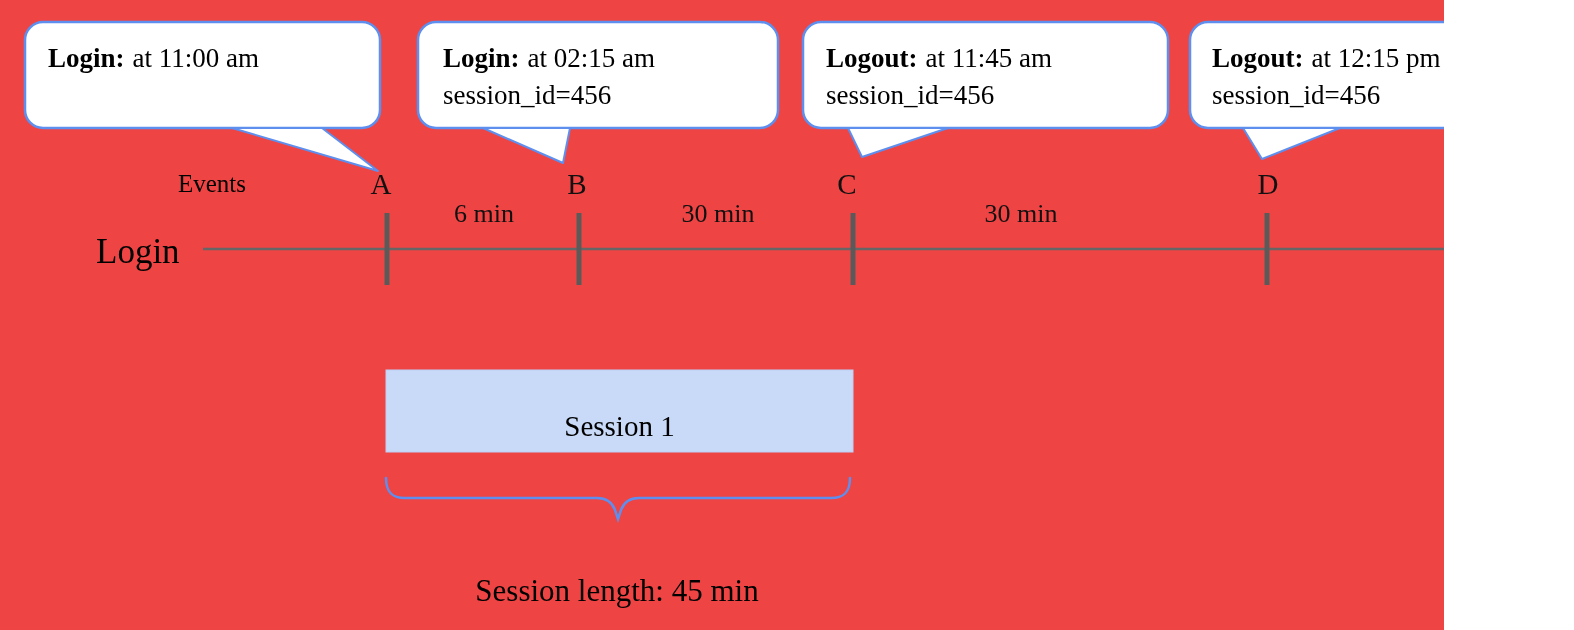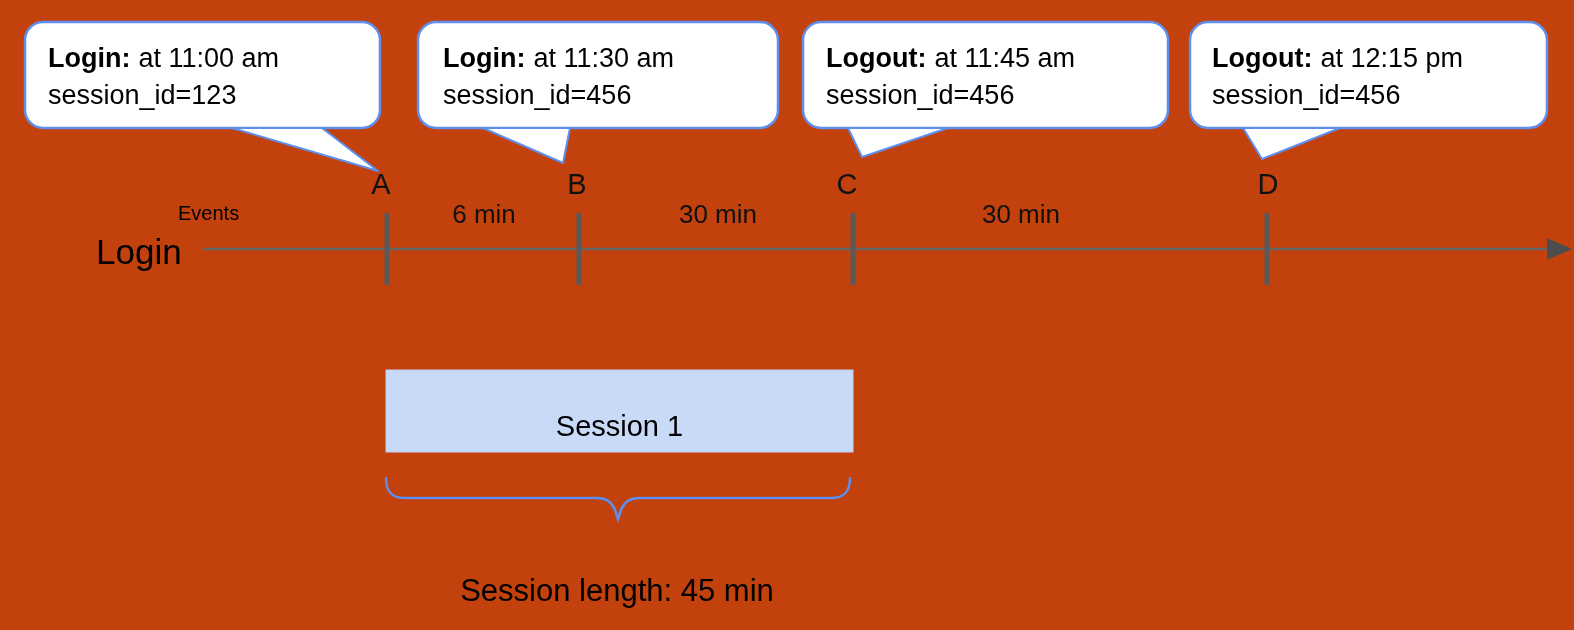--- a/index.html
+++ b/index.html
@@ -1,20 +1,20 @@
 <!DOCTYPE html>
 <html><head>
 <meta charset="utf-8">
 <style>
   html,body{margin:0;padding:0;background:#ffffff;}
   #stage{
     position:relative;
-    width:1574px;height:630px;
-    background:#c2410c;
-    font-family:Liberation Sans, sans-serif;
+    width:1444px;height:630px;
+    background:#ef4444;
+    font-family:Liberation Serif, serif;
     color:#000000;
     overflow:hidden;
   }
   #shapes{position:absolute;left:0;top:0;width:1574px;height:630px;}
   .abs{position:absolute;}
   .callout-text{
     font-size:27px;
     line-height:37px;
     color:#000;
     white-space:nowrap;
@@ -22,21 +22,21 @@
   .callout-text .bold{font-weight:bold;margin-right:8px;}
   .marker-letter{
     width:60px;text-align:center;
     font-size:29px;color:#111;
   }
   .interval-label{
     width:140px;text-align:center;
     font-size:26px;color:#111;
   }
   .lane-label{font-size:35px;color:#000;}
-  .events-label{font-size:20px;color:#000;margin-top:32px;}
+  .events-label{font-size:25px;color:#000;}
   .session-label{
     width:467px;text-align:center;
     font-size:29px;color:#000;margin-top:15px;
   }
   .session-length{
     width:400px;text-align:center;
     font-size:31px;color:#000;
   }
 </style>
 </head>
@@ -72,25 +72,24 @@
     <rect x="1190" y="22" width="357" height="106" rx="18" fill="#ffffff" stroke="#5e8fee" stroke-width="2.5"></rect>
 
     <polygon points="232,128 378,171 322,128" fill="#ffffff" stroke="#5e8fee" stroke-width="2" stroke-linejoin="round"></polygon>
     <polygon points="483,128 563,163 570,128" fill="#ffffff" stroke="#5e8fee" stroke-width="2" stroke-linejoin="round"></polygon>
     <polygon points="848,128 862,157 948,128" fill="#ffffff" stroke="#5e8fee" stroke-width="2" stroke-linejoin="round"></polygon>
     <polygon points="1243,128 1262,159 1340,128" fill="#ffffff" stroke="#5e8fee" stroke-width="2" stroke-linejoin="round"></polygon>
   </svg>
 
   <div class="abs callout-text" style="left:48px;top:40px;">
     <div><span class="bold">Login:</span><span>at 11:00 am</span></div>
-    <div>session_id=123</div>
   </div>
 
   <div class="abs callout-text" style="left:443px;top:40px;">
-    <div><span class="bold">Login:</span><span>at 11:30 am</span></div>
+    <div><span class="bold">Login:</span><span>at 02:15 am</span></div>
     <div>session_id=456</div>
   </div>
 
   <div class="abs callout-text" style="left:826px;top:40px;">
     <div><span class="bold">Logout:</span><span>at 11:45 am</span></div>
     <div>session_id=456</div>
   </div>
 
   <div class="abs callout-text" style="left:1212px;top:40px;">
     <div><span class="bold">Logout:</span><span>at 12:15 pm</span></div>

